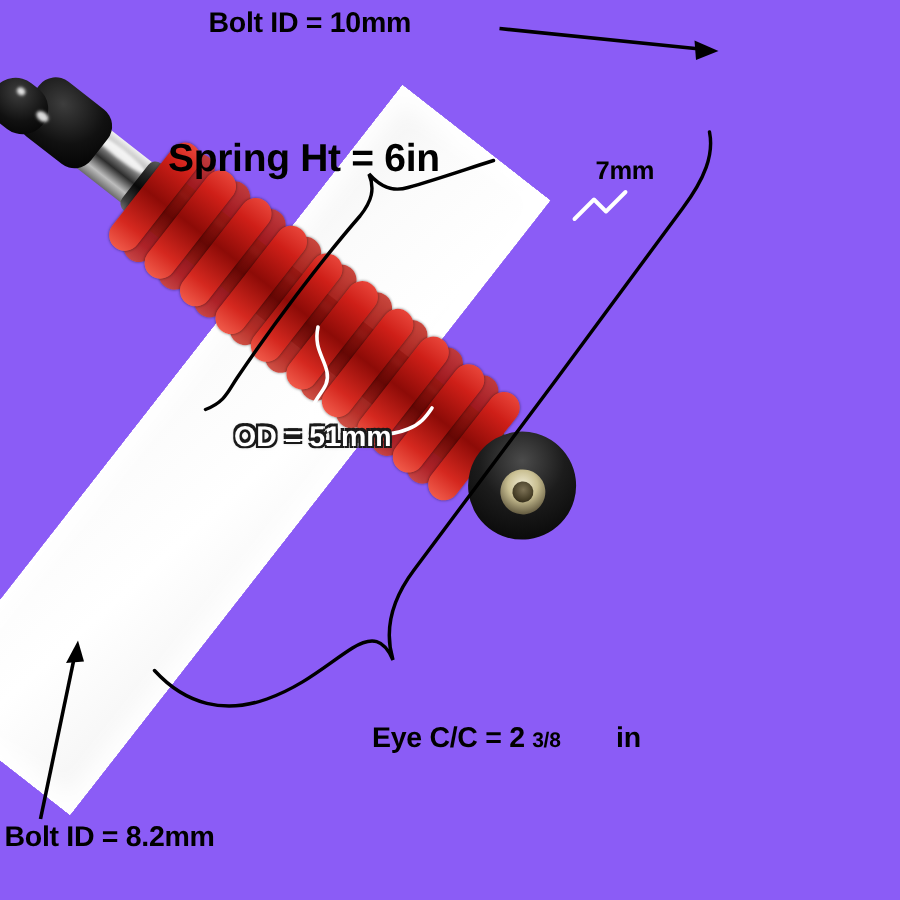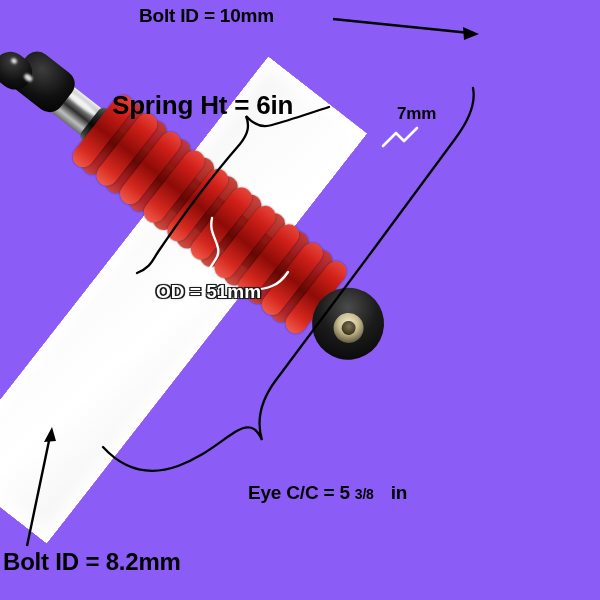--- a/index.html
+++ b/index.html
@@ -126,28 +126,28 @@
     font-family: "Liberation Sans", sans-serif;
     font-weight: bold;
     color: #000000;
     white-space: nowrap;
     letter-spacing: -0.2px;
   }
   #label-bolt-top   { left: 139px; top: 5px;   font-size: 19px; }
   #label-spring-ht  { left: 112px; top: 90px;  font-size: 26px; }
   #label-wire       { left: 397px; top: 104px; font-size: 17px; text-align: right; }
   #label-eye-cc     { left: 248px; top: 482px; font-size: 19px; }
-  #label-bolt-bot   { left: 3px;   top: 548px; font-size: 24px; }
+  #label-bolt-bot   { left: 3px;   top: 548px; font-size: 19px; }
 
   #label-eye-cc .frac {
     font-size: 14px;
     font-weight: bold;
     padding-left: 5px;
   }
-  #label-eye-cc .unit { padding-left: 17px; }
+  #label-eye-cc .unit { padding-left: 17px; margin-left: 20px; }
 
   #label-od {
     position: absolute;
     left: 132px;
     top: 281px;
     font-family: "Liberation Sans", sans-serif;
     font-weight: bold;
     font-size: 19px;
     color: #ffffff;
     white-space: nowrap;
@@ -249,18 +249,18 @@
 
   <div class="label" id="label-bolt-top">Bolt ID = 10mm</div>
 
   <div class="label" id="label-spring-ht">Spring Ht = 6in</div>
 
   <div class="label" id="label-wire">7mm</div>
 
   <div id="label-od">OD = 51mm</div>
 
   <div class="label" id="label-eye-cc">
-    <span>Eye C/C = 5</span><span class="frac">3/8</span><span class="unit">in</span>
+    <span>Eye C/C = 2</span><span class="frac">3/8</span><span class="unit">in</span>
   </div>
 
   <div class="label" id="label-bolt-bot">Bolt ID = 8.2mm</div>
 
 </div>
 
 </body></html>

